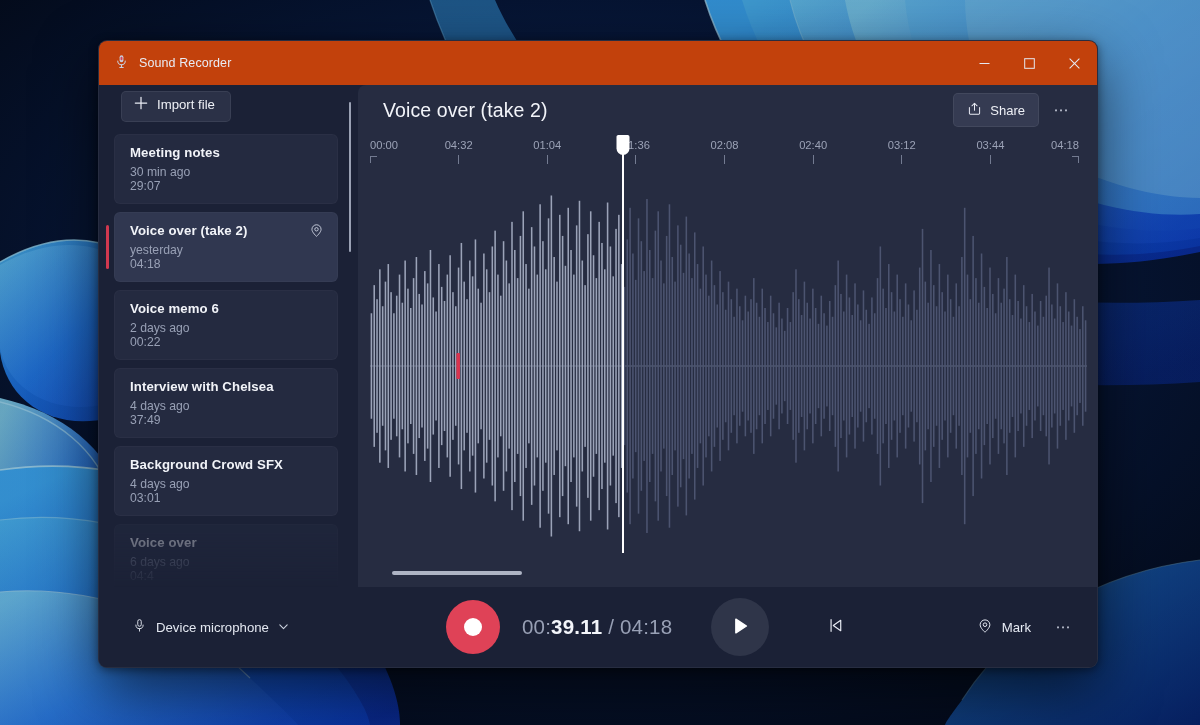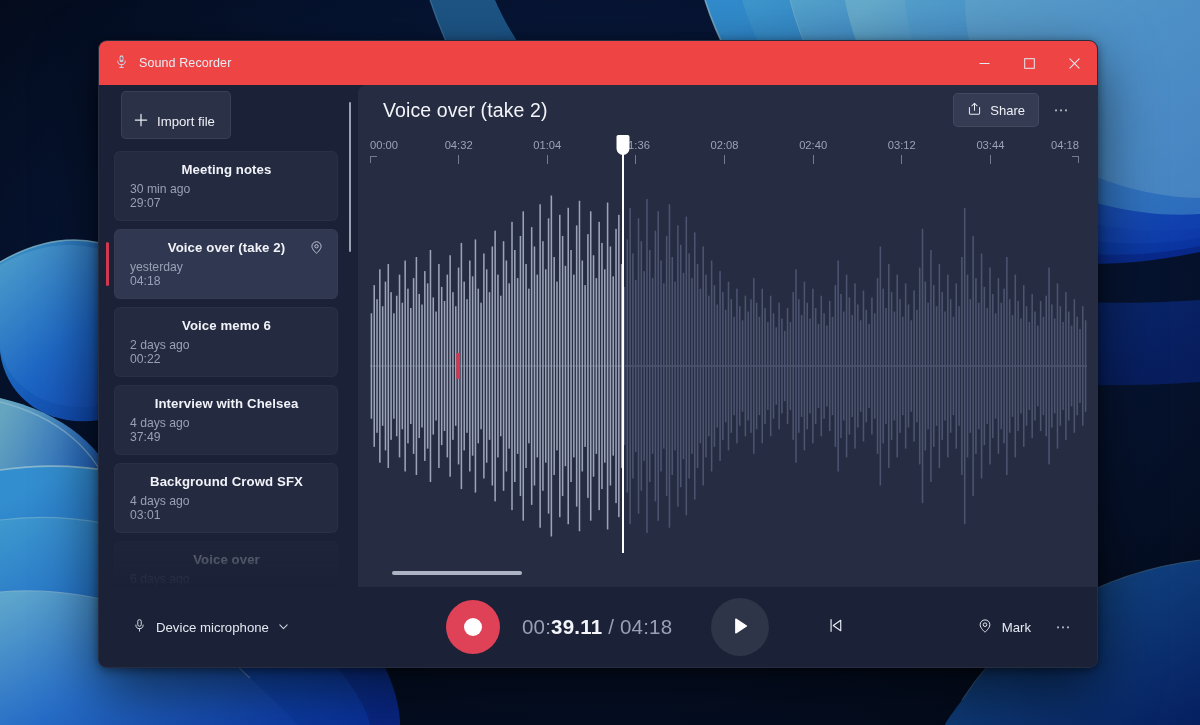--- a/index.html
+++ b/index.html
@@ -18,21 +18,21 @@
     position: absolute; left: 98px; top: 40px; width: 1000px; height: 628px;
     background: #1b2136; border-radius: 9px; overflow: hidden;
     box-shadow: 0 22px 60px rgba(0,0,0,.62), 0 2px 10px rgba(0,0,0,.45);
     border: 1px solid rgba(255,255,255,.055);
     display: flex; flex-direction: column;
   }
 
   
   #titlebar {
     height: 44px; flex: 0 0 44px; display: flex; align-items: center;
-    background: #ef4444; position: relative; z-index: 6;
+    background: #c2410c; position: relative; z-index: 6;
   }
   #titlebar .app-id { display: flex; align-items: center; gap: 10px; padding-left: 15px; }
   #titlebar .app-title { font-size: 12.5px; color: #e9ecf4; letter-spacing: .1px; }
   .wincontrols { position: absolute; right: 0; top: 0; height: 44px; display: flex; }
   .wincontrols div {
     width: 45px; height: 44px; display: flex; align-items: center; justify-content: center;
     color: #e6e9f2;
   }
 
   
@@ -40,29 +40,28 @@
 
   
   #sidebar {
     width: 259px; flex: 0 0 259px; background: #1b2136;
     display: flex; flex-direction: column; position: relative; min-height: 0;
   }
   #import-row { padding: 6px 0 12px 22px; }
   #import-btn {
     display: inline-flex; align-items: center; gap: 9px;
     background: #2b3147; border: 1px solid rgba(255,255,255,.07);
-    border-radius: 5px; padding: 21px 15px 8px 12px;
+    border-radius: 5px; padding: 4px 15px 8px 12px;
     color: #eef0f6; font-size: 13.2px; cursor: pointer;
   }
   #rec-list {
     flex: 1; overflow: hidden; padding: 0 20px 0 15px;
     position: relative; min-height: 0;
     -webkit-mask-image: linear-gradient(to bottom, #000 88%, rgba(0,0,0,.15) 99%, transparent 100%);
     mask-image: linear-gradient(to bottom, #000 88%, rgba(0,0,0,.15) 99%, transparent 100%);
-    text-align: center;
   }
   .rec-item {
     position: relative; background: #242a40; border-radius: 6px;
     padding: 10px 14px 10px 15px; margin-bottom: 8px; cursor: pointer;
     border: 1px solid rgba(255,255,255,.028);
   }
   .rec-item.selected { background: #303750; }
   .rec-item.selected::before {
     content: ""; position: absolute; left: -9px; top: 12px; bottom: 12px;
     width: 3px; border-radius: 2px; background: #d1384f;

